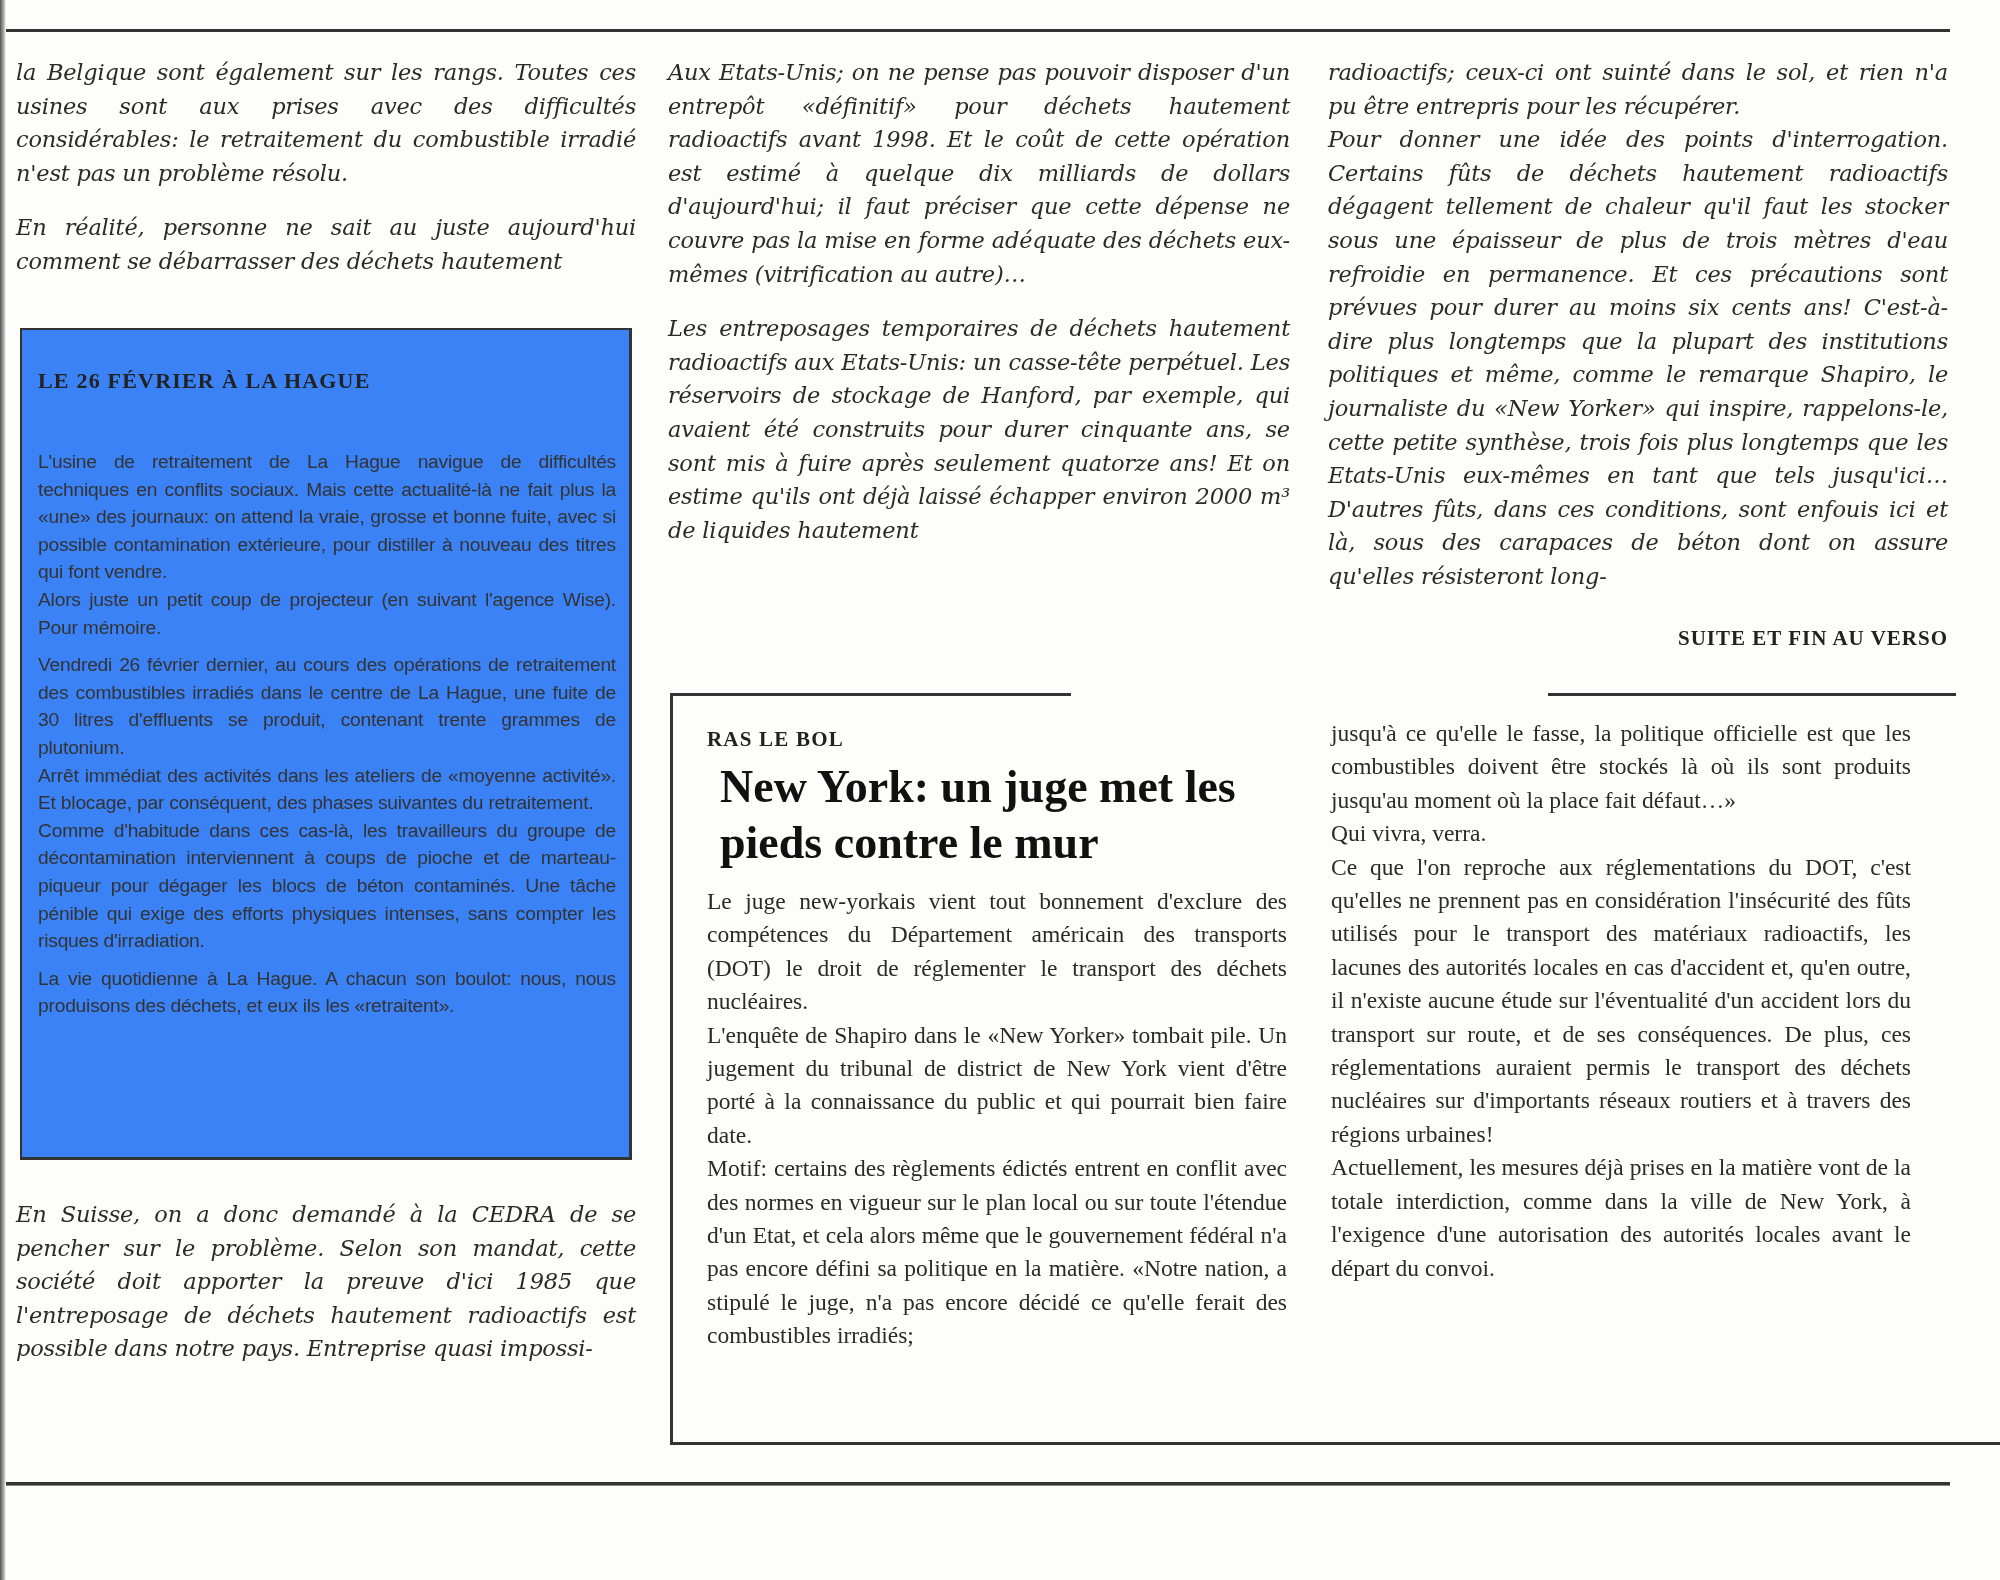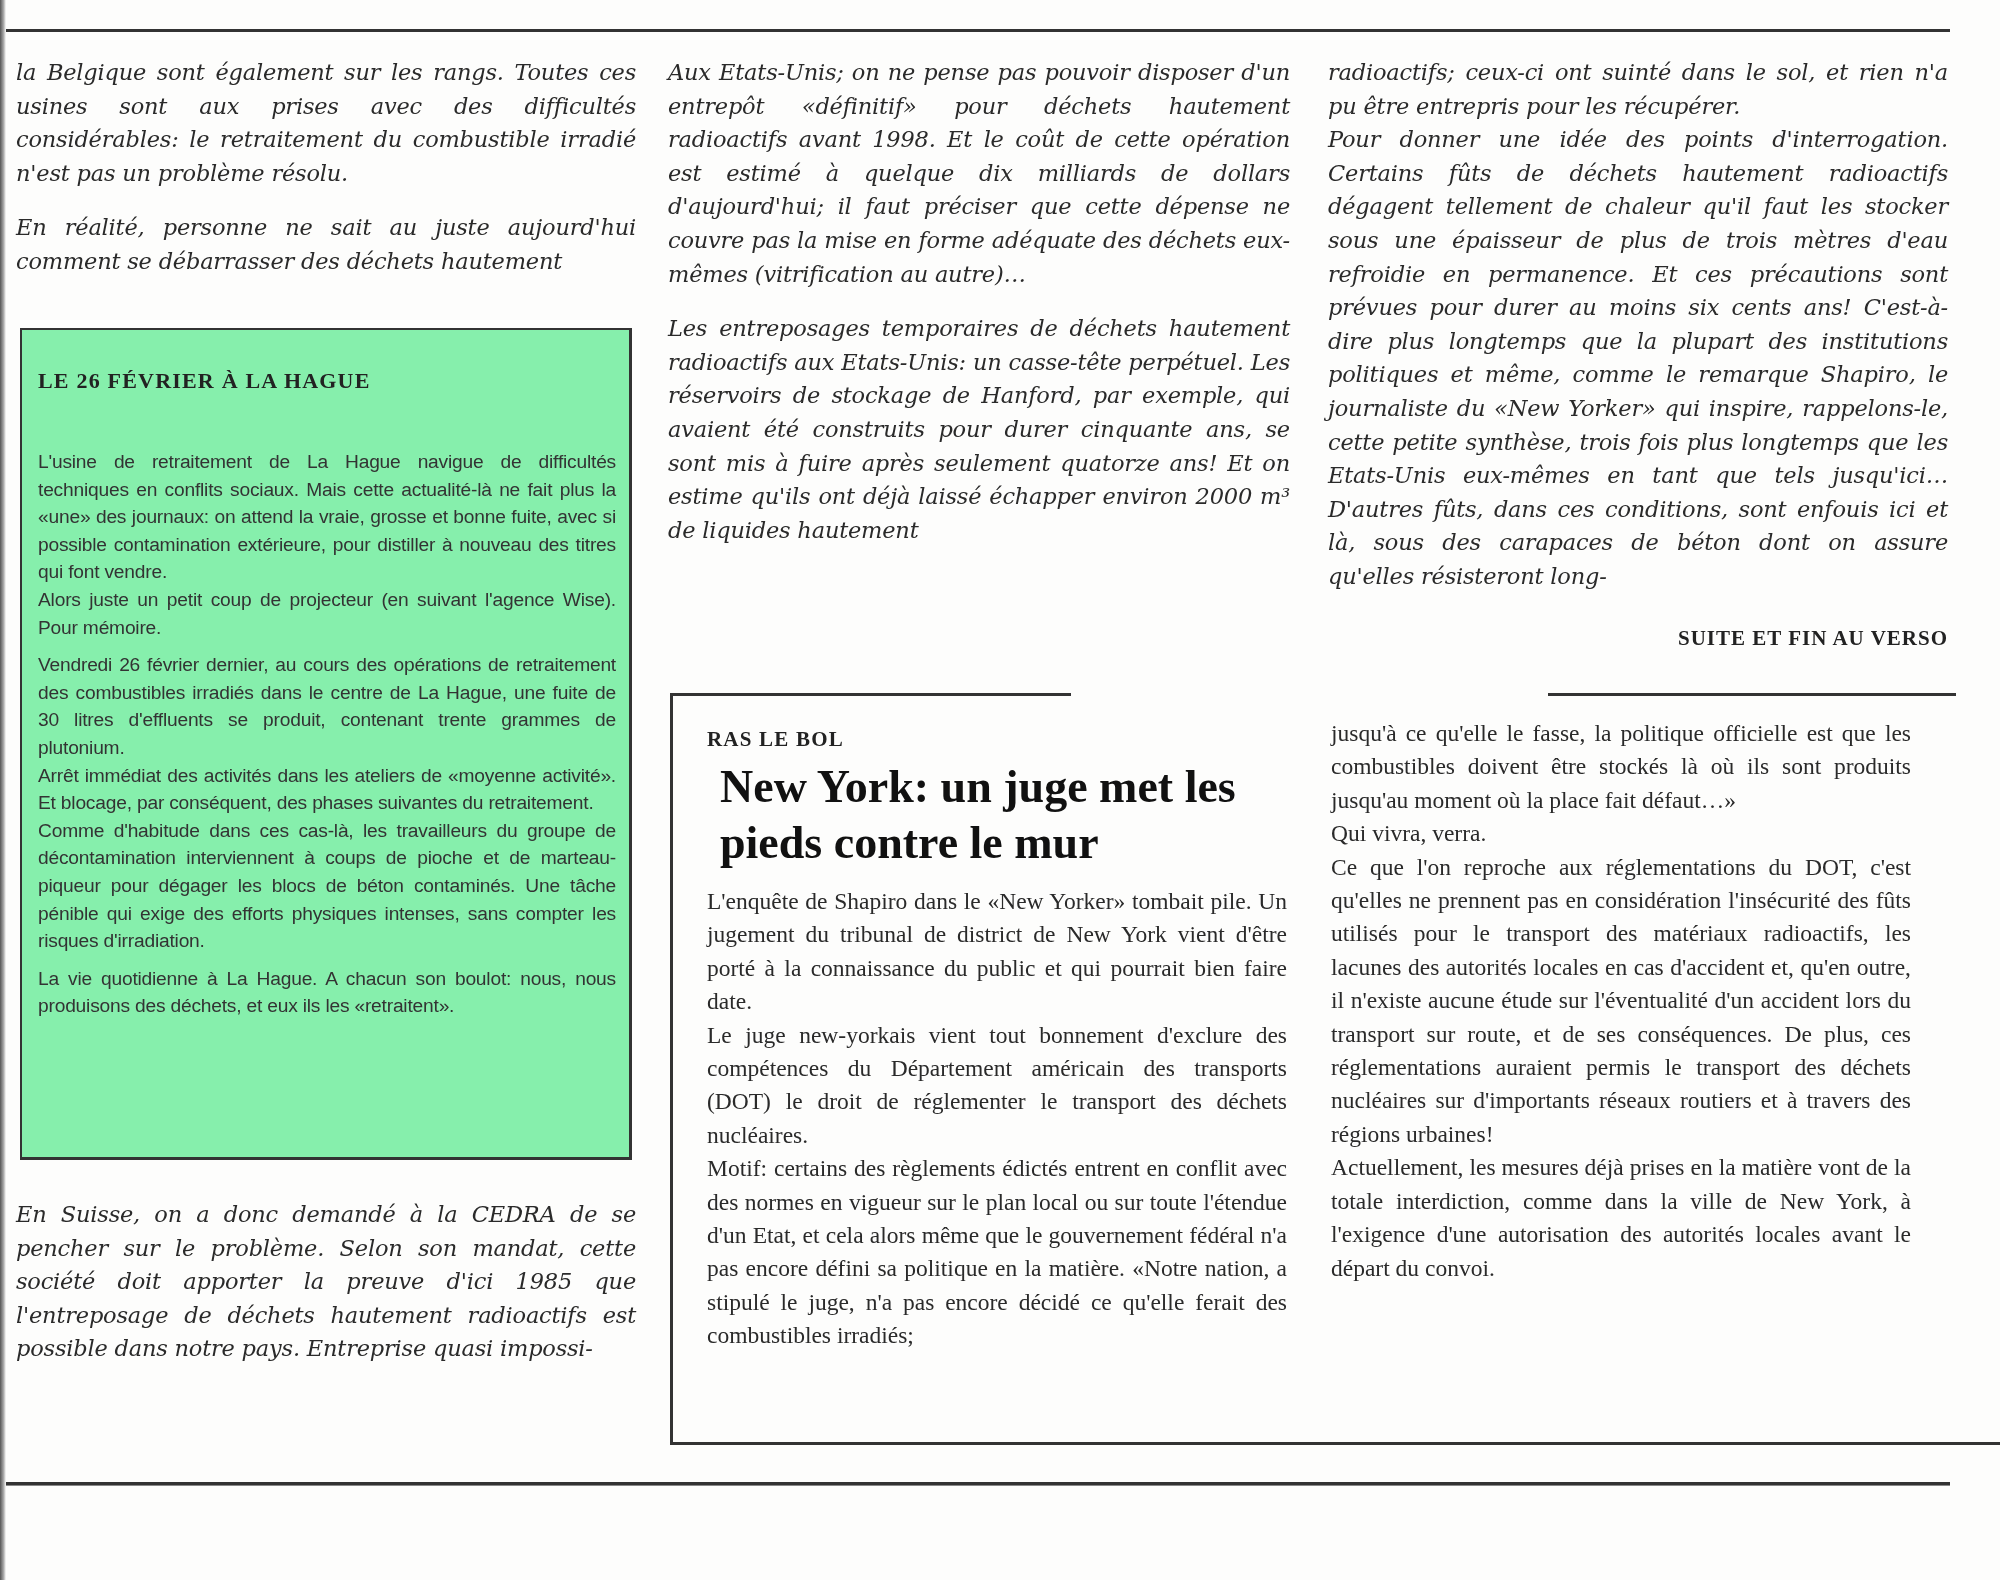--- a/index.html
+++ b/index.html
@@ -36,21 +36,21 @@
   .continue-note {
     position:absolute; right:52px; top:626px;
     font-family:"Liberation Serif","DejaVu Serif",serif; font-weight:bold;
     font-size:21px; letter-spacing:1px; color:#222;
   }
 
   
   .sidebox {
     position:absolute; left:20px; top:328px; width:612px; height:832px;
     border:2px solid #333; border-bottom-width:3px; border-right-width:3px;
-    box-sizing:border-box; background:#86efac;
+    box-sizing:border-box; background:#3b82f6;
   }
   .sidebox .kicker {
     position:absolute; left:16px; top:38px;
     font-family:"Liberation Serif","DejaVu Serif",serif; font-weight:bold;
     font-size:22px; letter-spacing:1.2px; color:#222;
   }
   .sidebox .body {
     position:absolute; left:16px; top:118px; width:578px;
     font-family:"Liberation Sans","DejaVu Sans",sans-serif;
     font-size:19.2px; line-height:27.6px; color:#333; text-align:justify;
@@ -124,22 +124,22 @@
 </div>
 
 <div class="continue-note">SUITE ET FIN AU VERSO</div>
 
 <div class="article-box">
   <div class="top-left"></div>
   <div class="top-right"></div>
   <div class="article-kicker">RAS LE BOL</div>
   <div class="article-headline">New York: un juge met les pieds contre le mur</div>
   <div class="article-col" id="article-col-1">
+    <p>Le juge new-yorkais vient tout bonnement d'exclure des compétences du Département américain des transports (DOT) le droit de réglementer le transport des déchets nucléaires.</p>
     <p>L'enquête de Shapiro dans le «New Yorker» tombait pile. Un jugement du tribunal de district de New York vient d'être porté à la connaissance du public et qui pourrait bien faire date.</p>
-    <p>Le juge new-yorkais vient tout bonnement d'exclure des compétences du Département américain des transports (DOT) le droit de réglementer le transport des déchets nucléaires.</p>
     <p>Motif: certains des règlements édictés entrent en conflit avec des normes en vigueur sur le plan local ou sur toute l'étendue d'un Etat, et cela alors même que le gouvernement fédéral n'a pas encore défini sa politique en la matière. «Notre nation, a stipulé le juge, n'a pas encore décidé ce qu'elle ferait des combustibles irradiés;</p>
   </div>
   <div class="article-col" id="article-col-2">
     <p>jusqu'à ce qu'elle le fasse, la politique officielle est que les combustibles doivent être stockés là où ils sont produits jusqu'au moment où la place fait défaut…»</p>
     <p>Qui vivra, verra.</p>
     <p>Ce que l'on reproche aux réglementations du DOT, c'est qu'elles ne prennent pas en considération l'insécurité des fûts utilisés pour le transport des matériaux radioactifs, les lacunes des autorités locales en cas d'accident et, qu'en outre, il n'existe aucune étude sur l'éventualité d'un accident lors du transport sur route, et de ses conséquences. De plus, ces réglementations auraient permis le transport des déchets nucléaires sur d'importants réseaux routiers et à travers des régions urbaines!</p>
     <p>Actuellement, les mesures déjà prises en la matière vont de la totale interdiction, comme dans la ville de New York, à l'exigence d'une autorisation des autorités locales avant le départ du convoi.</p>
   </div>
 </div>
 

